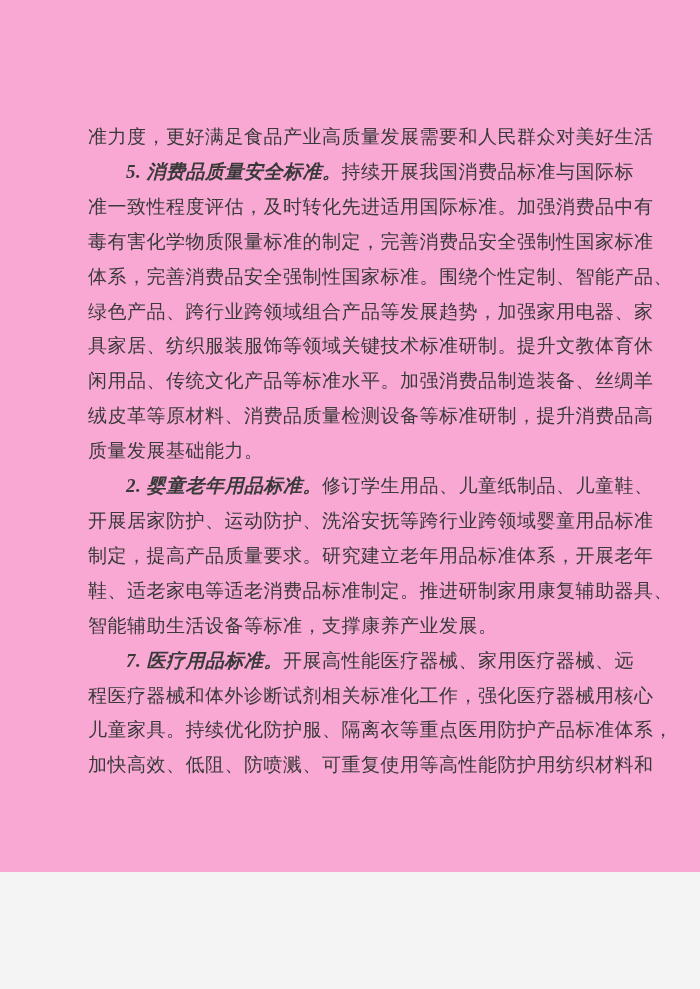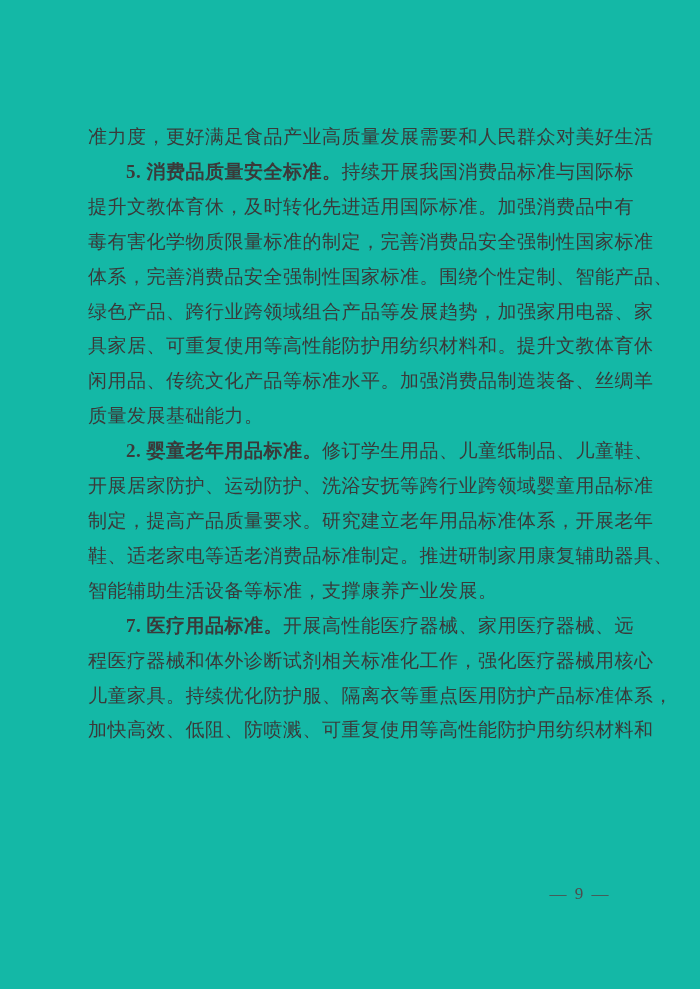--- a/index.html
+++ b/index.html
@@ -6,22 +6,22 @@
     margin: 0;
     padding: 0;
     width: 700px;
     height: 989px;
     background: #f4f4f4;
     font-family: "Liberation Serif", "DejaVu Serif", serif;
   }
   .page {
     position: relative;
     width: 700px;
-    height: 989px;
-    background: #14b8a6;
+    height: 872px;
+    background: #f9a8d4;
     overflow: hidden;
   }
   .textblock {
     position: absolute;
     left: 88px;
     top: 120px;
     width: 543px;
     color: #3a3a3a;
     font-size: 19px;
     line-height: 34.9px;
@@ -34,20 +34,21 @@
     white-space: nowrap;
   }
   .line.para-end {
     text-align-last: left;
   }
   .line.indent {
     text-indent: 2em;
   }
   .item-head {
     font-weight: 600;
+    font-style: italic;
   }
   .footer {
     position: absolute;
     top: 884px;
     left: 0;
     width: 700px;
     height: 30px;
   }
   .page-number {
     position: absolute;
@@ -63,26 +64,27 @@
 </style>
 </head>
 <body>
 
 <div class="page">
 
   <div class="textblock">
     <div class="line">准力度，更好满足食品产业高质量发展需要和人民群众对美好生活</div>
 
     <div class="line indent"><span class="item-head">5. 消费品质量安全标准。</span><span>持续开展我国消费品标准与国际标</span></div>
-    <div class="line">提升文教体育休，及时转化先进适用国际标准。加强消费品中有</div>
+    <div class="line">准一致性程度评估，及时转化先进适用国际标准。加强消费品中有</div>
     <div class="line">毒有害化学物质限量标准的制定，完善消费品安全强制性国家标准</div>
     <div class="line">体系，完善消费品安全强制性国家标准。围绕个性定制、智能产品、</div>
     <div class="line">绿色产品、跨行业跨领域组合产品等发展趋势，加强家用电器、家</div>
-    <div class="line">具家居、可重复使用等高性能防护用纺织材料和。提升文教体育休</div>
+    <div class="line">具家居、纺织服装服饰等领域关键技术标准研制。提升文教体育休</div>
     <div class="line">闲用品、传统文化产品等标准水平。加强消费品制造装备、丝绸羊</div>
+    <div class="line">绒皮革等原材料、消费品质量检测设备等标准研制，提升消费品高</div>
     <div class="line para-end">质量发展基础能力。</div>
 
     <div class="line indent"><span class="item-head">2. 婴童老年用品标准。</span><span>修订学生用品、儿童纸制品、儿童鞋、</span></div>
     <div class="line">开展居家防护、运动防护、洗浴安抚等跨行业跨领域婴童用品标准</div>
     <div class="line">制定，提高产品质量要求。研究建立老年用品标准体系，开展老年</div>
     <div class="line">鞋、适老家电等适老消费品标准制定。推进研制家用康复辅助器具、</div>
     <div class="line para-end">智能辅助生活设备等标准，支撑康养产业发展。</div>
 
     <div class="line indent"><span class="item-head">7. 医疗用品标准。</span><span>开展高性能医疗器械、家用医疗器械、远</span></div>
     <div class="line">程医疗器械和体外诊断试剂相关标准化工作，强化医疗器械用核心</div>

